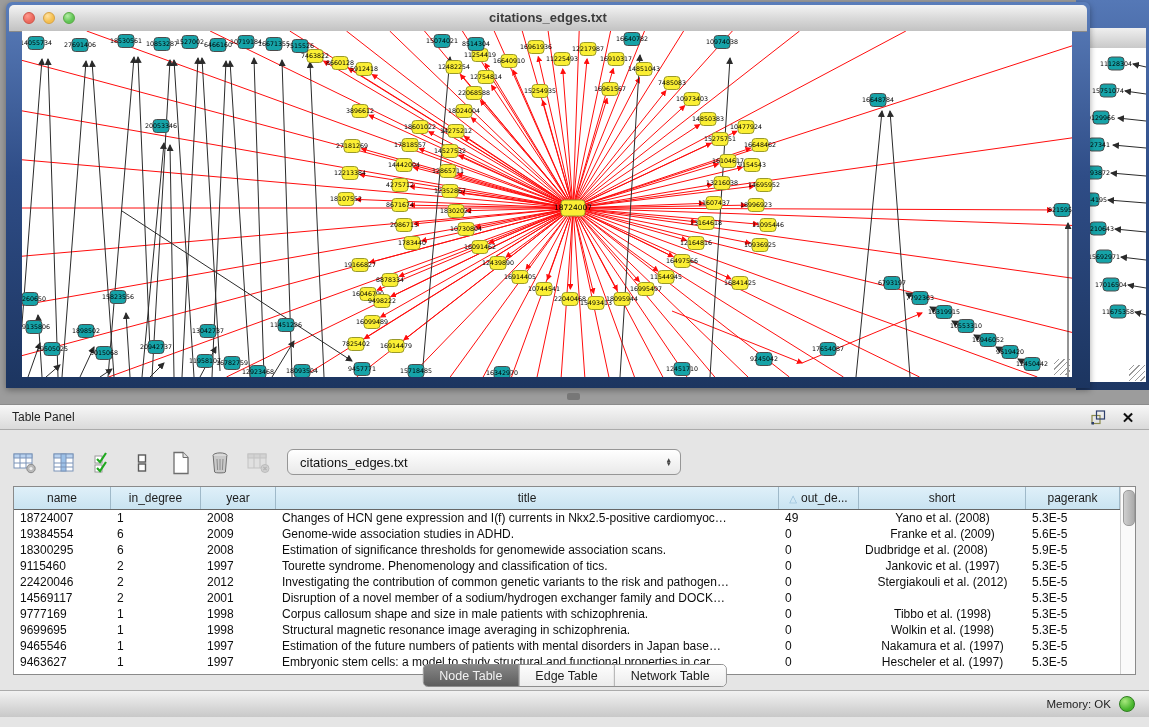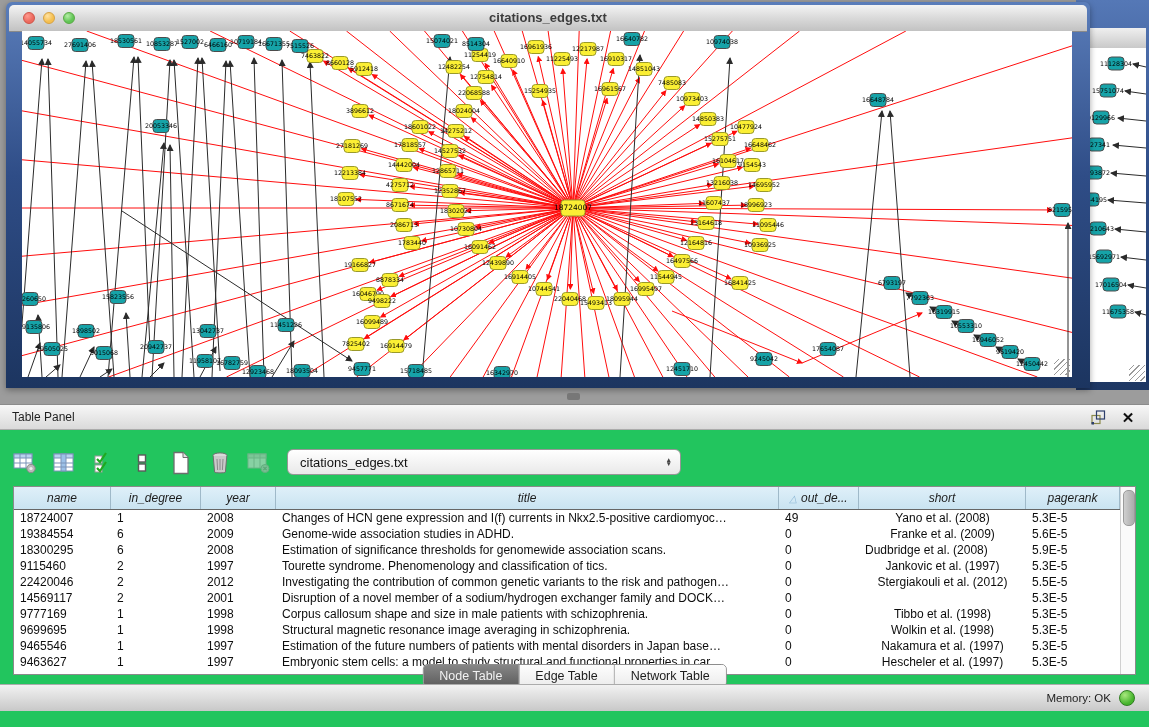--- a/index.html
+++ b/index.html
@@ -22,55 +22,55 @@
   .t-close{left:14px;background:radial-gradient(circle at 35% 30%,#ff9a8f,#ec6a5e 60%);border:1px solid #ce5347;}
   .t-min{left:34px;background:radial-gradient(circle at 35% 30%,#ffe2a2,#f5bf4f 60%);border:1px solid #d6a243;}
   .t-zoom{left:54px;background:radial-gradient(circle at 35% 30%,#b5eda6,#61c555 60%);border:1px solid #58a943;}
   .win-title{position:absolute;left:0;top:5px;width:100%;text-align:center;font-size:13px;font-weight:bold;color:#3c3c3c;}
   .graph-canvas{position:absolute;left:16px;top:29px;width:1050px;height:346px;background:#ffffff;}
   .grip{position:absolute;width:16px;height:16px;
     background:repeating-linear-gradient(135deg,transparent 0 3px,#9a9a9a 3px 4px);}
   .divider-notch{position:absolute;left:567px;top:393px;width:13px;height:7px;background:#777;border-radius:2px;}
 
   
-  .table-panel{position:absolute;left:0;top:404px;width:1149px;height:323px;background:#22c55e;border-top:1px solid #8b8b8b;box-sizing:border-box;}
+  .table-panel{position:absolute;left:0;top:404px;width:1149px;height:323px;background:#e5e5e5;border-top:1px solid #8b8b8b;box-sizing:border-box;}
   .panel-header{height:24px;background:linear-gradient(#f7f7f7,#dadada);border-bottom:1px solid #ababab;
     display:flex;align-items:center;padding:0 12px;}
   .panel-title{font-size:12px;color:#1f1f1f;}
   .panel-header .sp{flex:1;}
   .hdr-btn{width:18px;height:18px;display:flex;align-items:center;justify-content:center;margin-left:12px;cursor:default;}
   .close-x{font-size:15px;font-weight:bold;color:#111;line-height:1;}
 
   .toolbar{position:absolute;left:12px;top:40px;height:36px;display:flex;align-items:center;gap:13px;}
   .tb-btn{width:26px;height:26px;display:flex;align-items:center;justify-content:center;}
   .fx{font-family:"Liberation Serif",serif;font-style:italic;font-weight:bold;font-size:16px;color:#1a1a1a;letter-spacing:-1px;}
   .fx small{font-size:10px;font-weight:bold;}
   .combo{position:absolute;left:287px;top:44px;width:394px;height:26px;box-sizing:border-box;border:1px solid #969696;
     border-radius:6px;background:linear-gradient(#ffffff,#e9e9e9);display:flex;align-items:center;padding:0 8px 0 12px;}
   .combo-text{flex:1;font-size:13px;color:#111;}
   .combo-arrows{display:flex;flex-direction:column;line-height:4px;font-size:6.5px;color:#444;text-align:center;}
 
   .tbl-wrap{position:absolute;left:13px;top:81px;width:1121px;height:187px;background:#fff;border:1px solid #8a8a8a;overflow:hidden;}
-  .tbl-head{display:flex;height:22px;border-bottom:1px solid #666;background:linear-gradient(#dff0f9,#c9e3f1);font-style:italic;}
+  .tbl-head{display:flex;height:22px;border-bottom:1px solid #666;background:linear-gradient(#dff0f9,#c9e3f1);}
   .th{box-sizing:border-box;border-right:1px solid #9fb9c9;display:flex;align-items:center;justify-content:center;
     font-size:12px;color:#1c1c1c;overflow:hidden;white-space:nowrap;}
   .sort-tri{color:#8fb9d6;font-size:10px;margin-right:4px;}
   .tbl-body .tr{display:flex;height:16px;line-height:16px;}
   .td{box-sizing:border-box;padding:0 6px;font-size:12px;color:#0d0d0d;overflow:hidden;white-space:nowrap;}
   .vscroll{position:absolute;right:0;top:0;width:15px;height:100%;background:#fafafa;border-left:1px solid #d0d0d0;box-sizing:border-box;}
   .vthumb{position:absolute;left:2px;top:3px;width:10px;height:34px;border-radius:5px;border:1px solid #9b9b9b;
     background:linear-gradient(90deg,#cfcfcf,#ababab);}
 
   .tabs{position:absolute;left:50%;top:259px;transform:translateX(-50%);height:21px;display:flex;
     border:1px solid #8d8d8d;border-radius:5px;overflow:hidden;background:#f4f4f4;box-shadow:inset 0 1px 0 #fff;}
   .tab{padding:0 16px;font-size:12.5px;display:flex;align-items:center;color:#1c1c1c;background:linear-gradient(#fdfdfd,#ececec);}
   .tab + .tab{border-left:1px solid #adadad;}
   .tab.sel{background:linear-gradient(#868686,#5d5d5d);color:#f2f2f2;}
 
-  .statusbar{position:absolute;left:0;bottom:16px;width:100%;height:27px;box-sizing:border-box;border-top:1px solid #ababab;
+  .statusbar{position:absolute;left:0;bottom:10px;width:100%;height:27px;box-sizing:border-box;border-top:1px solid #ababab;
     background:linear-gradient(#f2f2f2,#c8c8c8);display:flex;align-items:center;justify-content:flex-end;padding-right:14px;gap:8px;}
   .mem-label{font-size:11.5px;color:#1e1e1e;}
   .mem-dot{width:14px;height:14px;border-radius:50%;border:1px solid #2e7d1f;
     background:radial-gradient(circle at 35% 30%,#a8e87e,#46b42c 65%);}
 </style>
 </head>
 <body>
 
 <div id="desktop">
 

